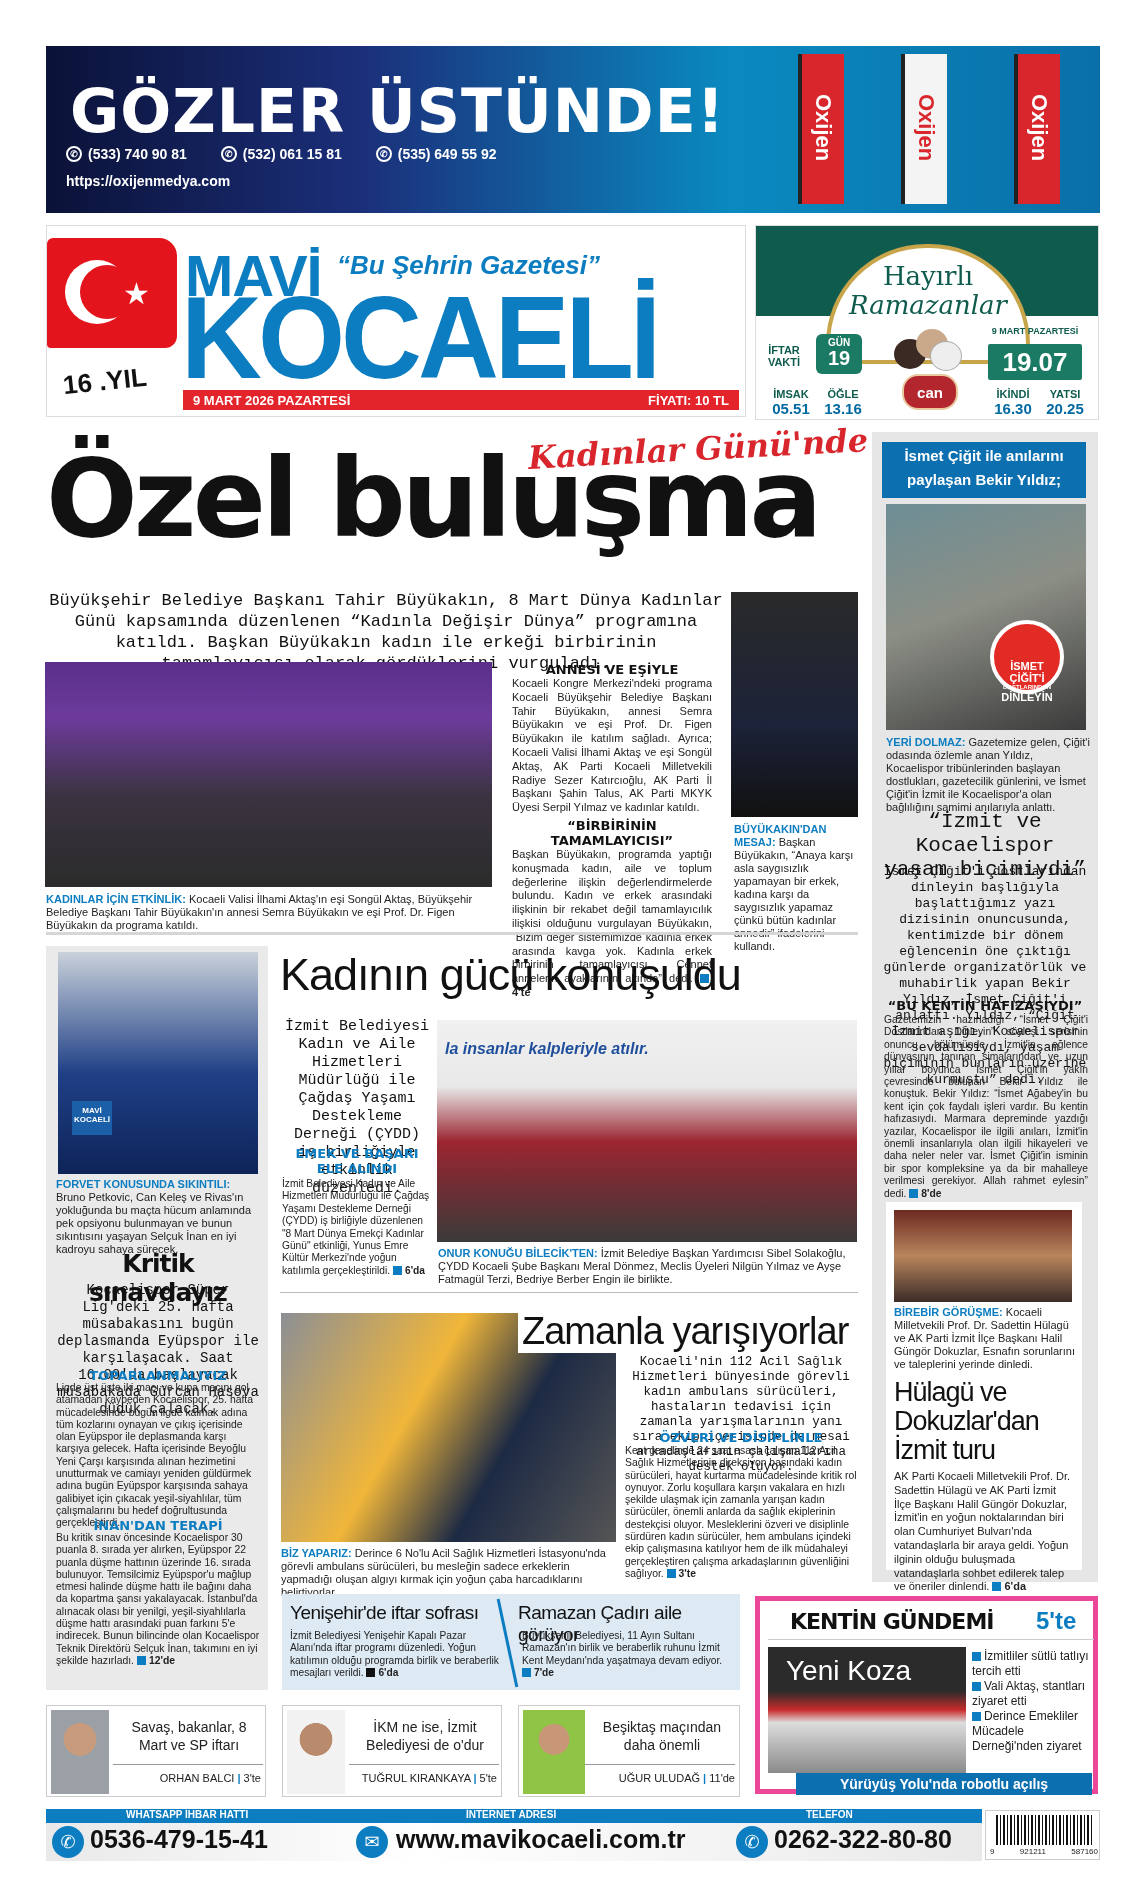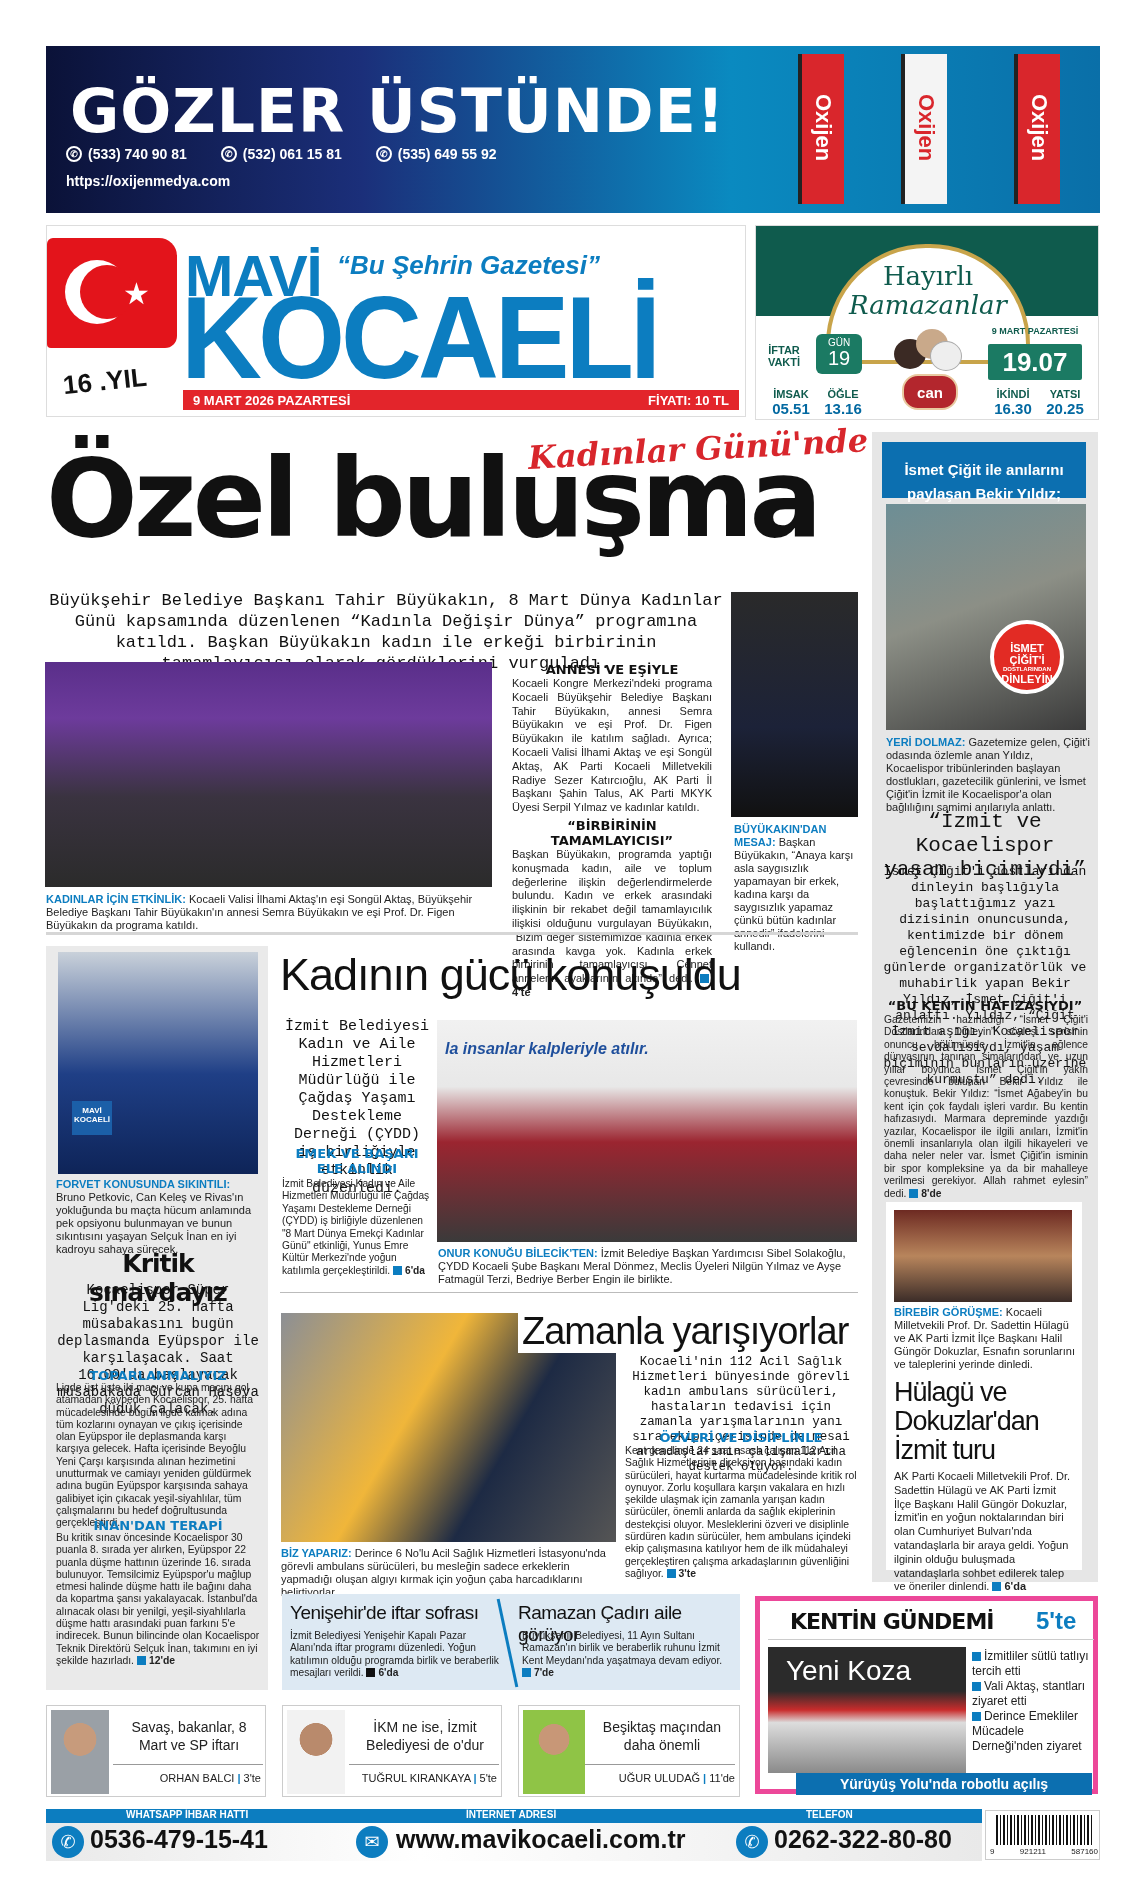--- a/index.html
+++ b/index.html
@@ -29,41 +29,41 @@
 .kocaeli{left:134px;top:56px;font-size:112px;font-weight:900;color:#0c7dc0;letter-spacing:-4px;line-height:1;transform:scaleY(1.05)}
 .dateline{left:136px;top:164px;width:556px;height:20px;background:#e3252b;color:#fff;font-weight:bold;font-size:13px;display:flex;justify-content:space-between;align-items:center;padding:0 10px}
 
 #ram{left:755px;top:225px;width:344px;height:195px;background:#fff;border:1px solid #ddd;overflow:hidden}
 #ram .top{left:0;top:0;width:344px;height:90px;background:#0f5b4d}
 #ram .arch{left:70px;top:18px;width:204px;height:120px;background:#fff;border:4px solid #c8a44a;border-radius:100px 100px 0 0}
 #ram .hay{left:0;width:344px;top:35px;text-align:center;font-family:"DejaVu Serif",serif;font-size:26px;color:#0f5b4d}
 #ram .ram{left:0;width:344px;top:64px;text-align:center;font-family:"DejaVu Serif",serif;font-style:italic;font-size:26px;color:#0f5b4d}
 .tlbl{font-weight:bold;color:#0f5b4d;font-size:11px;text-align:center;line-height:1.1}
 .tval{font-weight:bold;color:#0369a1;font-size:15px}
-.gunbox{left:60px;top:108px;width:46px;height:40px;background:#1b7a63;border-radius:6px;color:#fff;text-align:center;font-weight:normal;line-height:1}
+.gunbox{left:60px;top:108px;width:46px;height:40px;background:#1b7a63;border-radius:6px;color:#fff;text-align:center;font-weight:bold;line-height:1}
 .iftarbox{left:232px;top:118px;width:94px;height:36px;background:#1b7a63;border-radius:2px;color:#fff;font-size:26px;font-weight:bold;text-align:center;line-height:36px}
 .canlogo{left:146px;top:148px;width:56px;height:36px;background:#b3262d;border-radius:16px;color:#fff;font-weight:900;font-size:15px;text-align:center;line-height:34px;border:2px solid #e8c9a0}
 .sweets{left:138px;top:103px;width:70px;height:42px}
 .sweets i{position:absolute;width:32px;height:30px;border-radius:50%}
 
 .kg{left:528px;top:430px;font-family:"DejaVu Serif",serif;font-style:italic;font-weight:bold;color:#d8262c;font-size:32px;transform:rotate(-3deg)}
 .ozel{left:46px;top:445px;font-family:"DejaVu Sans",sans-serif;font-weight:900;font-size:108px;letter-spacing:-4px;color:#111;line-height:1}
 .lead{left:46px;top:590px;width:680px;text-align:center;font-size:17px;line-height:21px;color:#111}
 .photo{background:#777;overflow:hidden}
 .cap{font-size:11px;line-height:13px;color:#222}
 .cap b{color:#0c7dc0}
 .sub{font-weight:900;text-align:center;color:#111;font-size:13px;font-family:"DejaVu Sans",sans-serif}
 .subb{font-weight:900;text-align:center;color:#0c7dc0;font-size:13px;font-family:"DejaVu Sans",sans-serif}
 .body{font-size:11px;line-height:13.8px;color:#222;text-align:justify}
 .ref{font-weight:bold}
 .ref::before{content:"";display:inline-block;width:9px;height:9px;background:#0c7dc0;margin-right:3px;vertical-align:-1px}
 .ref.k::before{background:#111}
 
 #side{left:872px;top:432px;width:226px;height:1150px;background:#e6e6e6}
-.sidehead{left:10px;top:10px;width:204px;height:56px;background:#0c6fb0;color:#fff;font-weight:bold;text-align:center;font-size:15px;line-height:24px;padding-top:16px}
+.sidehead{left:10px;top:10px;width:204px;height:56px;background:#0c6fb0;color:#fff;font-weight:bold;text-align:center;font-size:15px;line-height:24px;padding-top:2px}
 .stamp{width:74px;height:74px;border-radius:50%;background:#e22b24;border:4px solid #fff;color:#fff;text-align:center;font-weight:900;font-size:11px;line-height:1.1}
 .bigq{text-align:center;font-size:21px;line-height:24px;color:#111}
 .mid{text-align:center;font-size:13px;line-height:16px;color:#111}
 .sep{height:3px;background:#d6d6d6}
 .box{background:#fff}
 .bigh{font-size:38px;letter-spacing:-1px;color:#111;line-height:1}
 </style>
 </head>
 <body>
 
@@ -161,21 +161,21 @@
   <div class="body"><span>Başkan Büyükakın, programda yaptığı konuşmada kadın, aile ve toplum değerlerine ilişkin değerlendirmelerde bulundu. Kadın ve erkek arasındaki ilişkinin bir rekabet değil tamamlayıcılık ilişkisi olduğunu vurgulayan Büyükakın, “Bizim değer sistemimizde kadınla erkek arasında kavga yok. Kadınla erkek birbirinin tamamlayıcısı. Cennet annelerin ayaklarının altında” dedi.</span> <span class="ref">4'te</span></div>
 </div>
 
 <div class="abs photo" style="left:731px;top:592px;width:127px;height:225px;background:linear-gradient(180deg,#2a2a2a,#1c2238 60%,#111)"></div>
 <div class="abs cap" style="left:734px;top:823px;width:124px"><b>BÜYÜKAKIN'DAN MESAJ:</b> <span>Başkan Büyükakın, “Anaya karşı asla saygısızlık yapamayan bir erkek, kadına karşı da saygısızlık yapamaz çünkü bütün kadınlar annedir” ifadelerini kullandı.</span></div>
 
 <div id="side" class="abs">
   <div class="abs sidehead">İsmet Çiğit ile anılarını paylaşan Bekir Yıldız;</div>
   <div class="abs photo" style="left:14px;top:72px;width:200px;height:226px;background:linear-gradient(160deg,#6d8e95,#8c8f86 45%,#3b3b3b)"></div>
   <div class="abs stamp" style="left:118px;top:188px">
-    <div style="margin-top:18px">İSMET ÇİĞİT'İ</div>
+    <div style="margin-top:36px">İSMET ÇİĞİT'İ</div>
     <div style="font-size:6px">DOSTLARINDAN</div>
     <div>DİNLEYİN</div>
   </div>
   <div class="abs cap" style="left:14px;top:304px;width:205px"><b>YERİ DOLMAZ:</b> <span>Gazetemize gelen, Çiğit'i odasında özlemle anan Yıldız, Kocaelispor tribünlerinden başlayan dostlukları, gazetecilik günlerini, ve İsmet Çiğit'in İzmit ile Kocaelispor'a olan bağlılığını samimi anılarıyla anlattı.</span></div>
   <div class="abs bigq cond" style="left:6px;top:378px;width:214px">“İzmit ve Kocaelispor yaşam biçimiydi”</div>
   <div class="abs mid cond" style="left:8px;top:432px;width:210px">İsmet Çiğit'i dostlarından dinleyin başlığıyla başlattığımız yazı dizisinin onuncusunda, kentimizde bir dönem eğlencenin öne çıktığı günlerde organizatörlük ve muhabirlik yapan Bekir Yıldız, İsmet Çiğit'i anlattı. Yıldız, “Çiğit İzmit aşığı, Kocaelispor sevdalısıydı, yaşam biçiminin bunların üzerine kurmuştu” dedi.</div>
   <div class="abs sub" style="left:8px;top:566px;width:210px">“BU KENTİN HAFIZASIYDI”</div>
   <div class="abs body" style="left:12px;top:582px;width:204px;font-size:10.3px;line-height:12.4px"><span>Gazetemizin hazırladığı “İsmet Çiğit'i Dostlarından Dinleyin” söyleşi serisinin onuncu bölümünde, İzmit'in eğlence dünyasının tanınan simalarından ve uzun yıllar boyunca İsmet Çiğit'in yakın çevresinde bulunan Bekir Yıldız ile konuştuk. Bekir Yıldız: “İsmet Ağabey'in bu kent için çok faydalı işleri vardır. Bu kentin hafızasıydı. Marmara depreminde yazdığı yazılar, Kocaelispor ile ilgili anıları, İzmit'in önemli insanlarıyla olan ilgili hikayeleri ve daha neler neler var. İsmet Çiğit'in isminin bir spor kompleksine ya da bir mahalleye verilmesi gerekiyor. Allah rahmet eylesin” dedi.</span> <span class="ref">8'de</span></div>
   <div class="abs box" style="left:14px;top:770px;width:196px;height:368px">
     <div class="abs photo" style="left:8px;top:8px;width:178px;height:92px;background:linear-gradient(180deg,#6d2a22,#b8855c 50%,#3b2c28)"></div>

